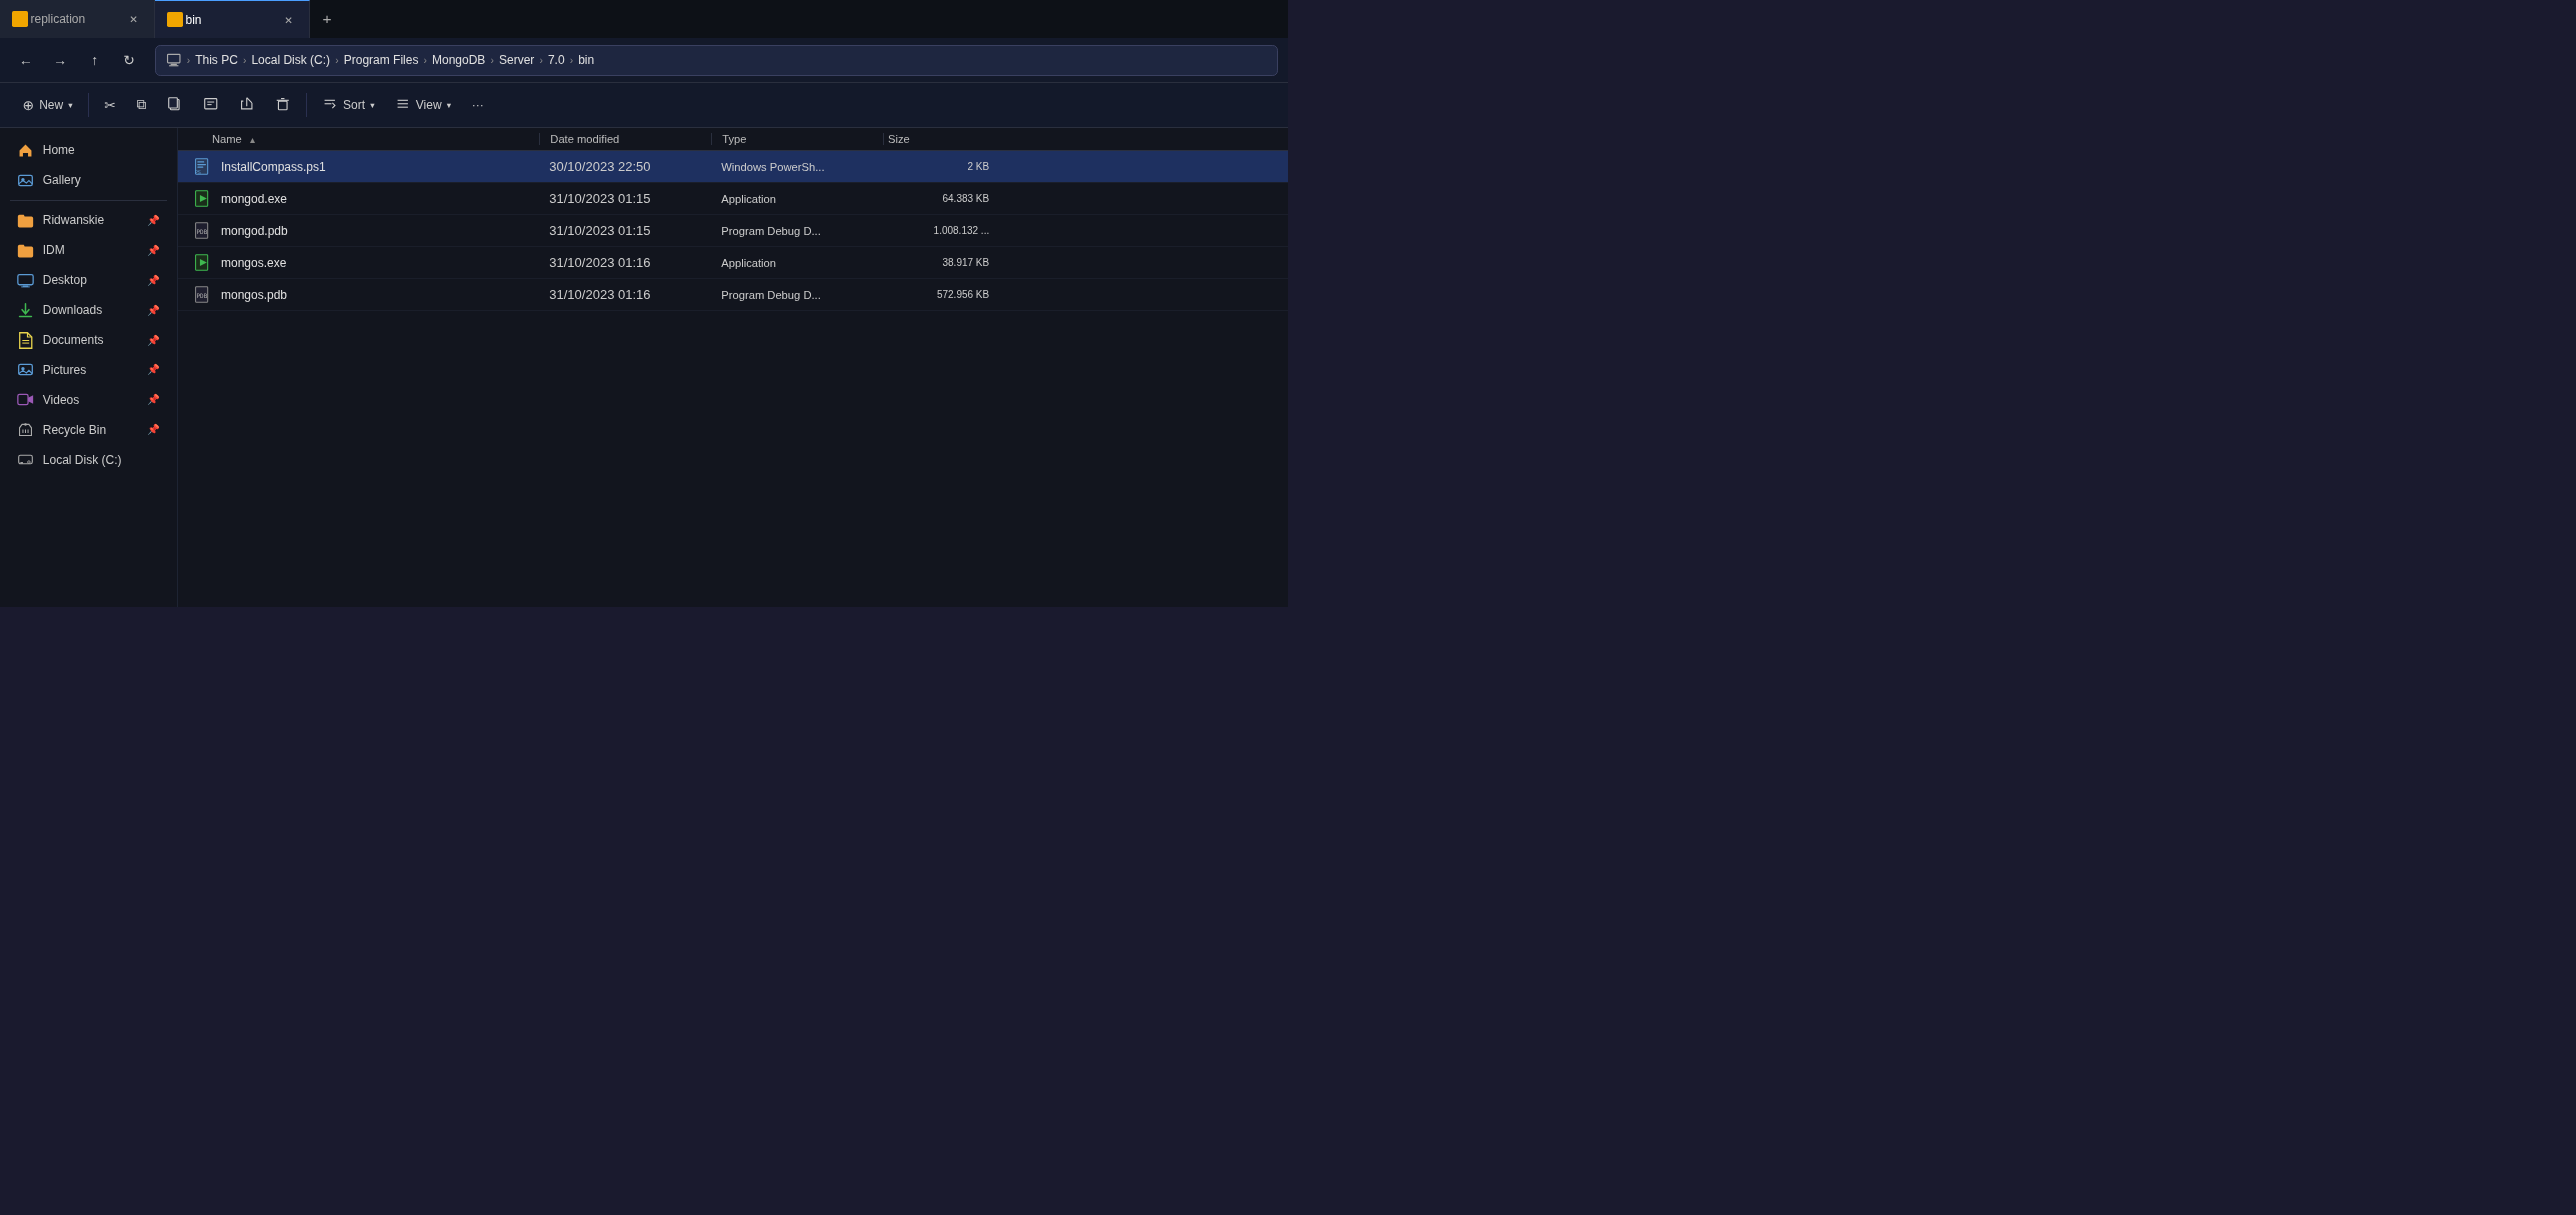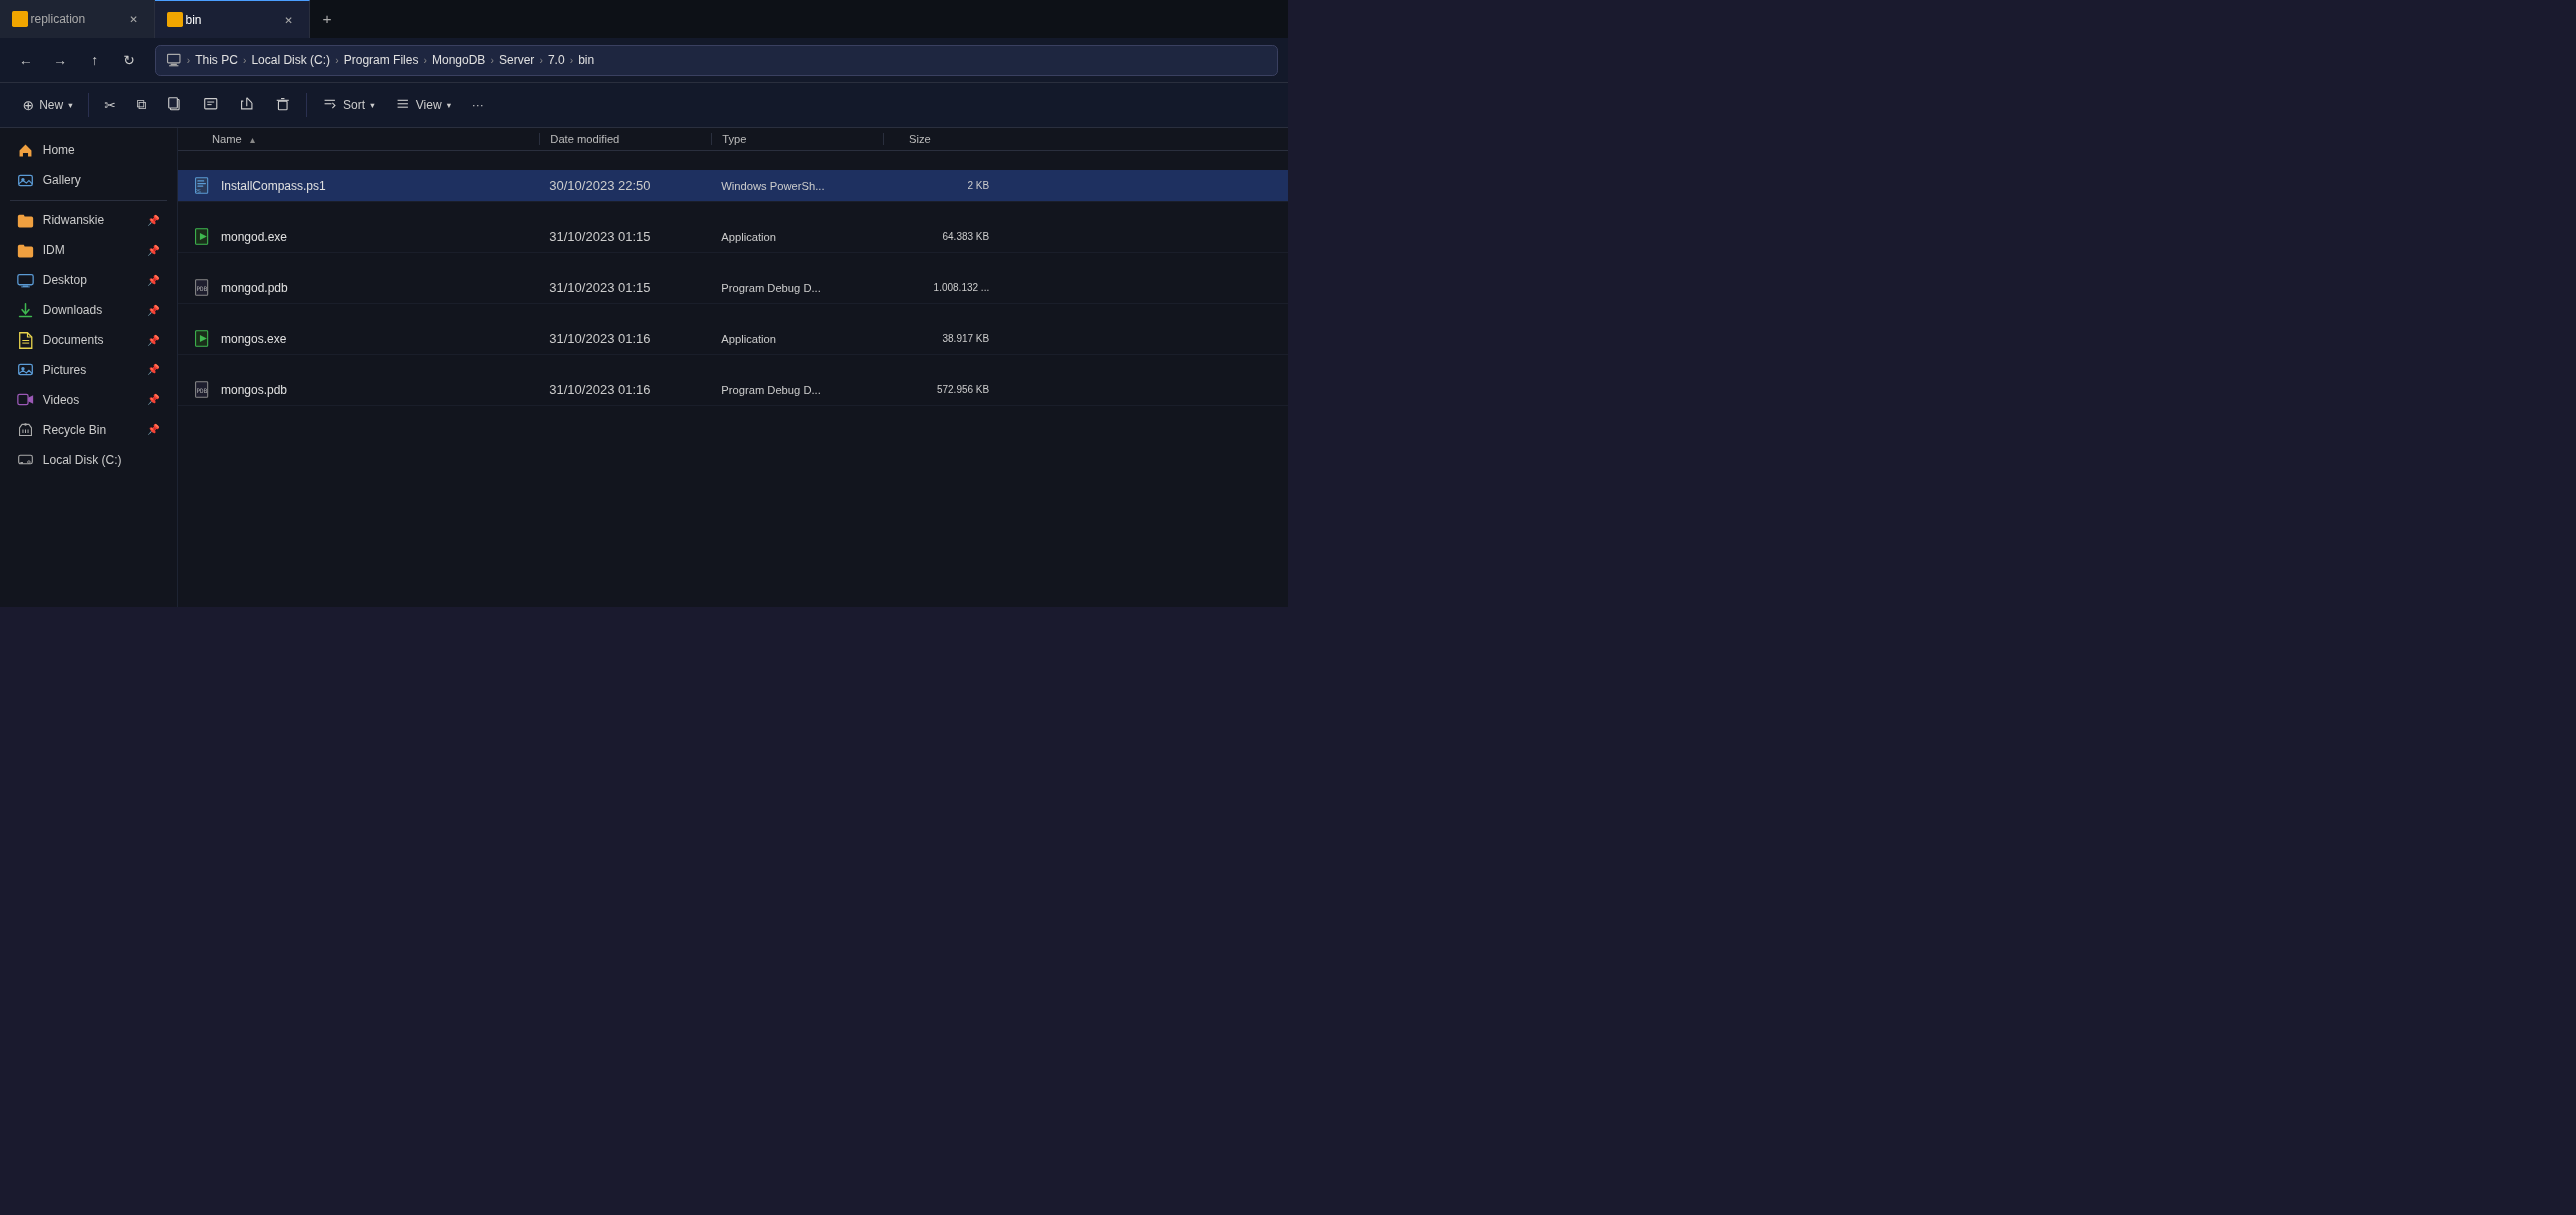--- a/index.html
+++ b/index.html
@@ -219,29 +219,28 @@
       border-bottom: 0.9px solid #2a2f3e;
       padding: 5.2px 0;
       background: #12151e;
       position: sticky;
       top: 0;
       z-index: 1;
     }
     .col-name { width: 361px; padding-left: 34px; font-size: 11.2px; color: #bbb; cursor: pointer; }
     .col-date { width: 172px; font-size: 11.2px; color: #bbb; border-left: 0.9px solid #2a2f3e; padding-left: 10.3px; }
     .col-type { width: 172px; font-size: 11.2px; color: #bbb; border-left: 0.9px solid #2a2f3e; padding-left: 10.3px; }
-    .col-size { width: 120px; font-size: 11.2px; color: #bbb; border-left: 0.9px solid #2a2f3e; padding-left: 25px; }
+    .col-size { width: 120px; font-size: 11.2px; color: #bbb; border-left: 0.9px solid #2a2f3e; padding-left: 4px; }
 
     .file-row {
       display: flex;
       align-items: center;
       padding: 5.2px 0;
       cursor: pointer;
       border-bottom: 0.9px solid #1a1e2a;
-      margin-top: 19px;
     }
     .file-row.selected { background: #1e3060; }
     .file-cell-name {
       width: 361px;
       display: flex;
       align-items: center;
       gap: 8.6px;
       padding-left: 13.8px;
       font-size: 12px;
       color: #e0e0e0;

